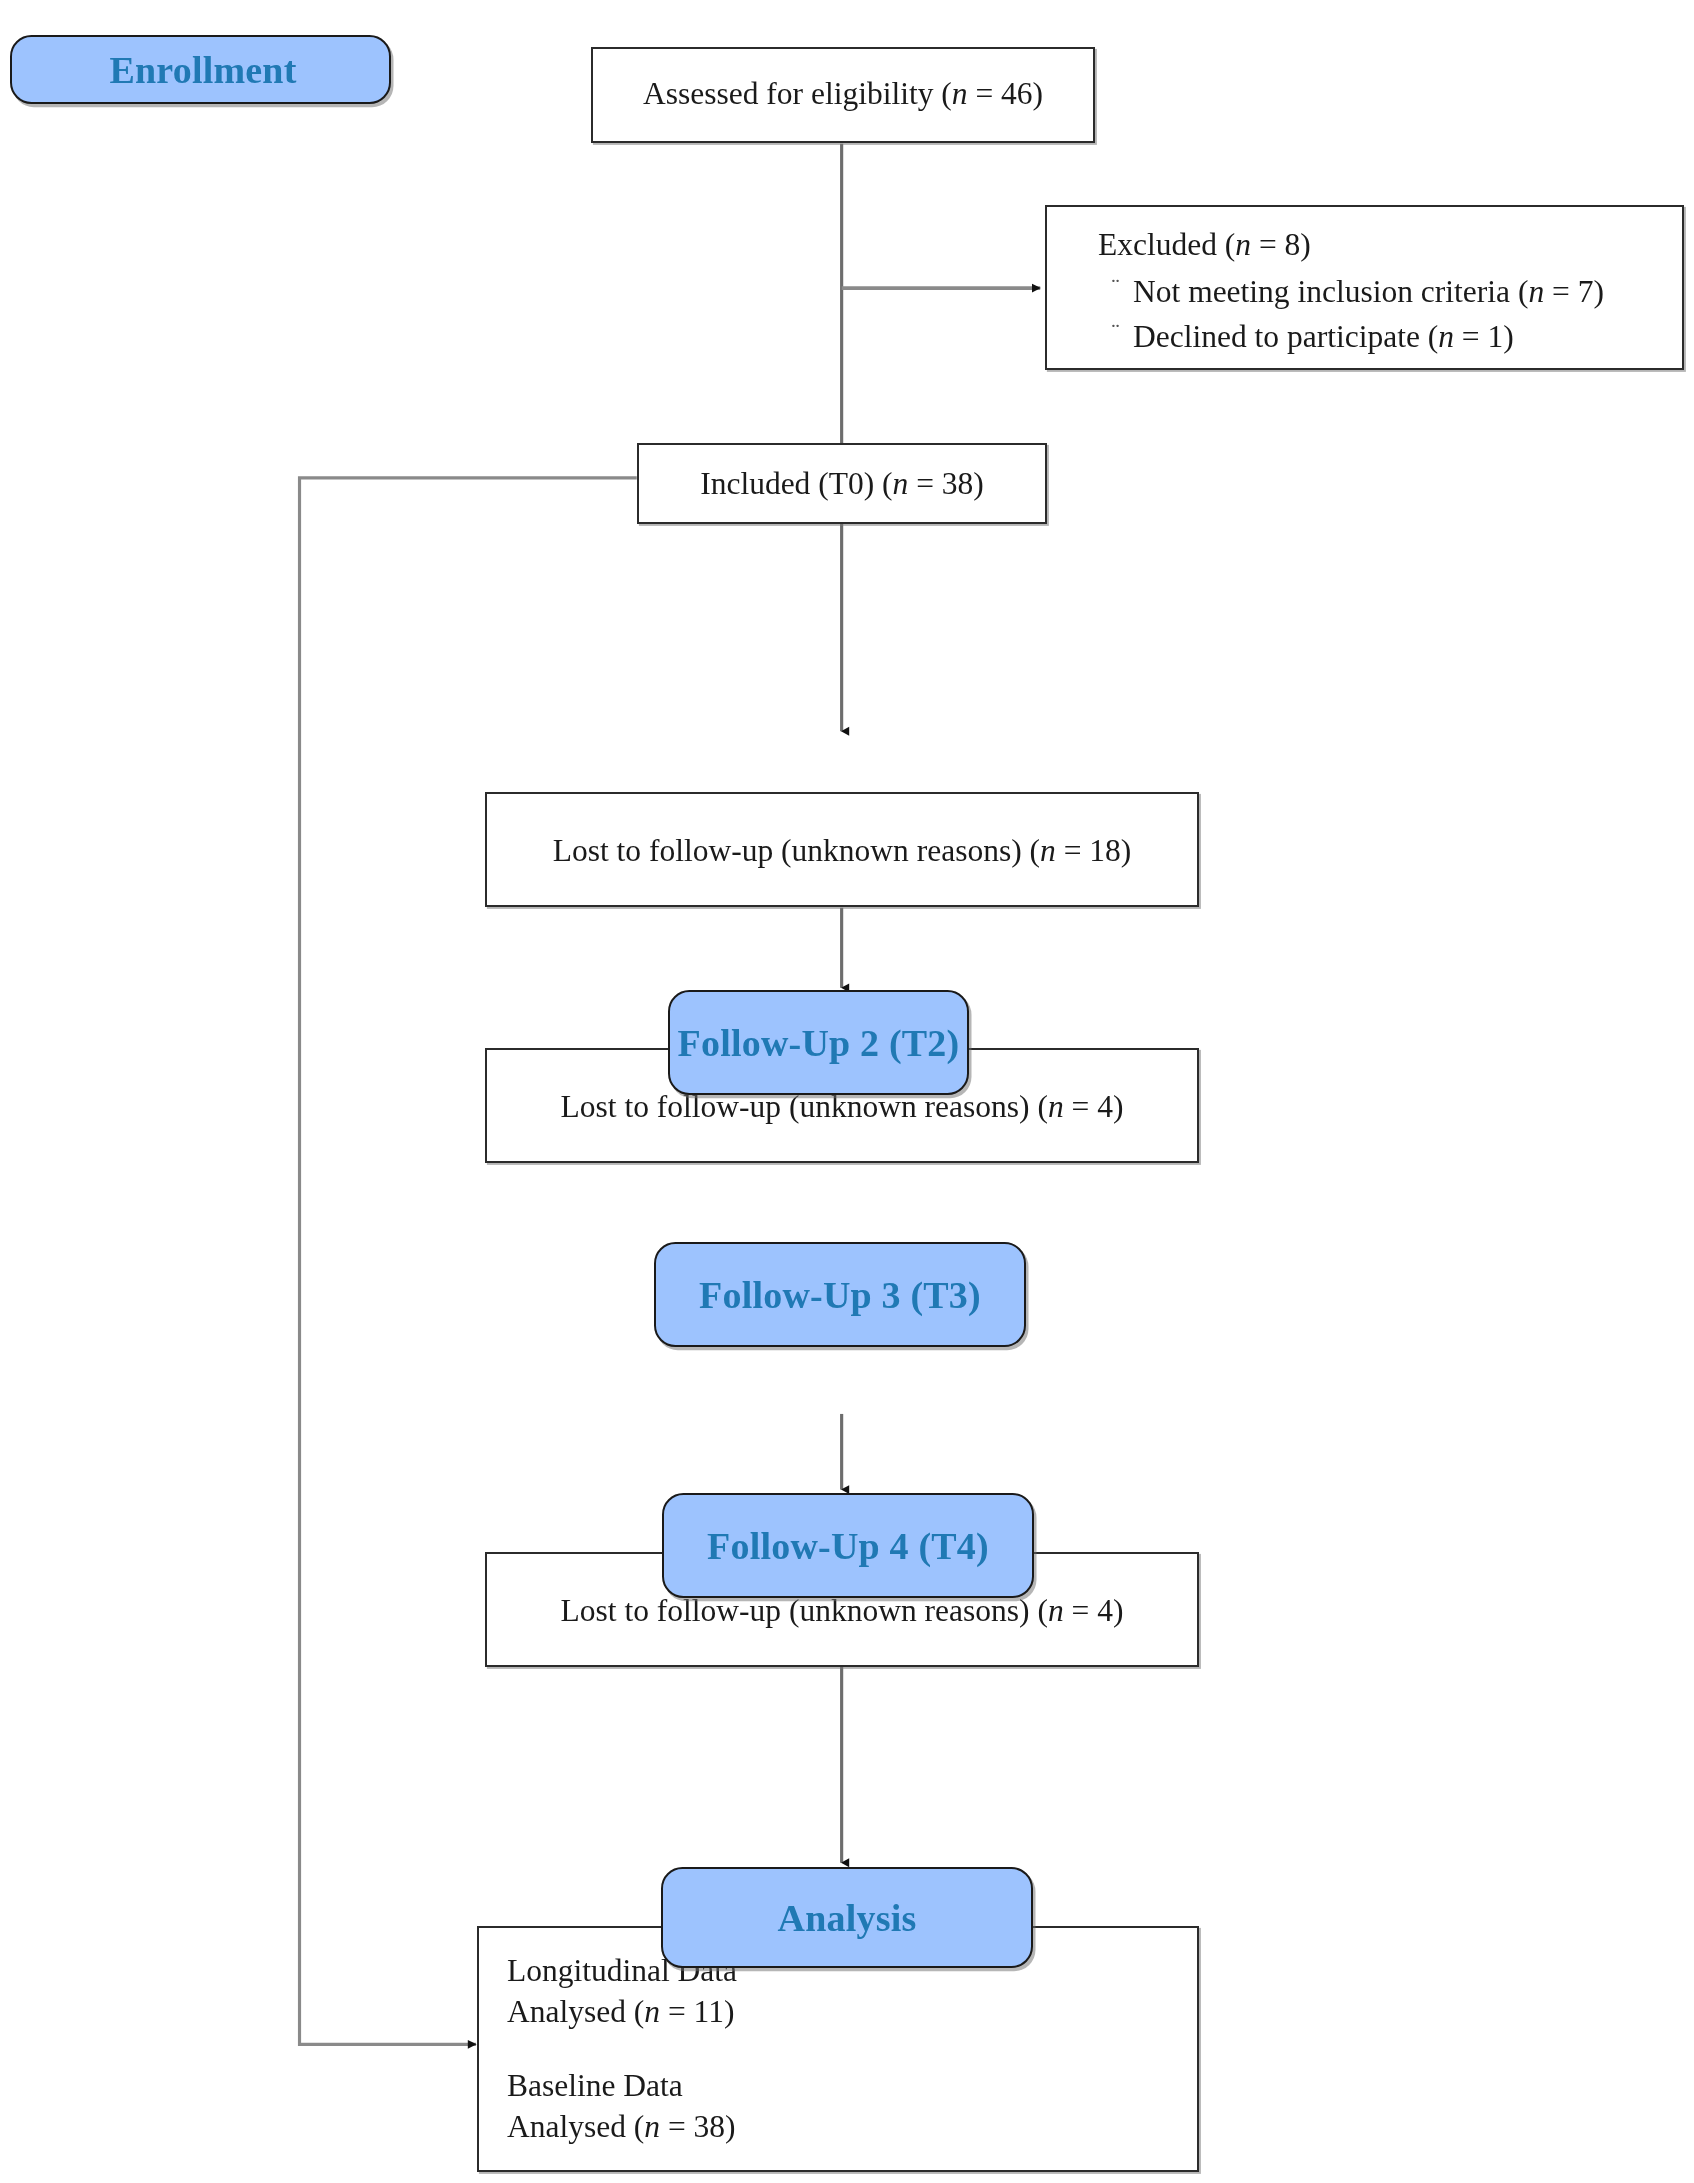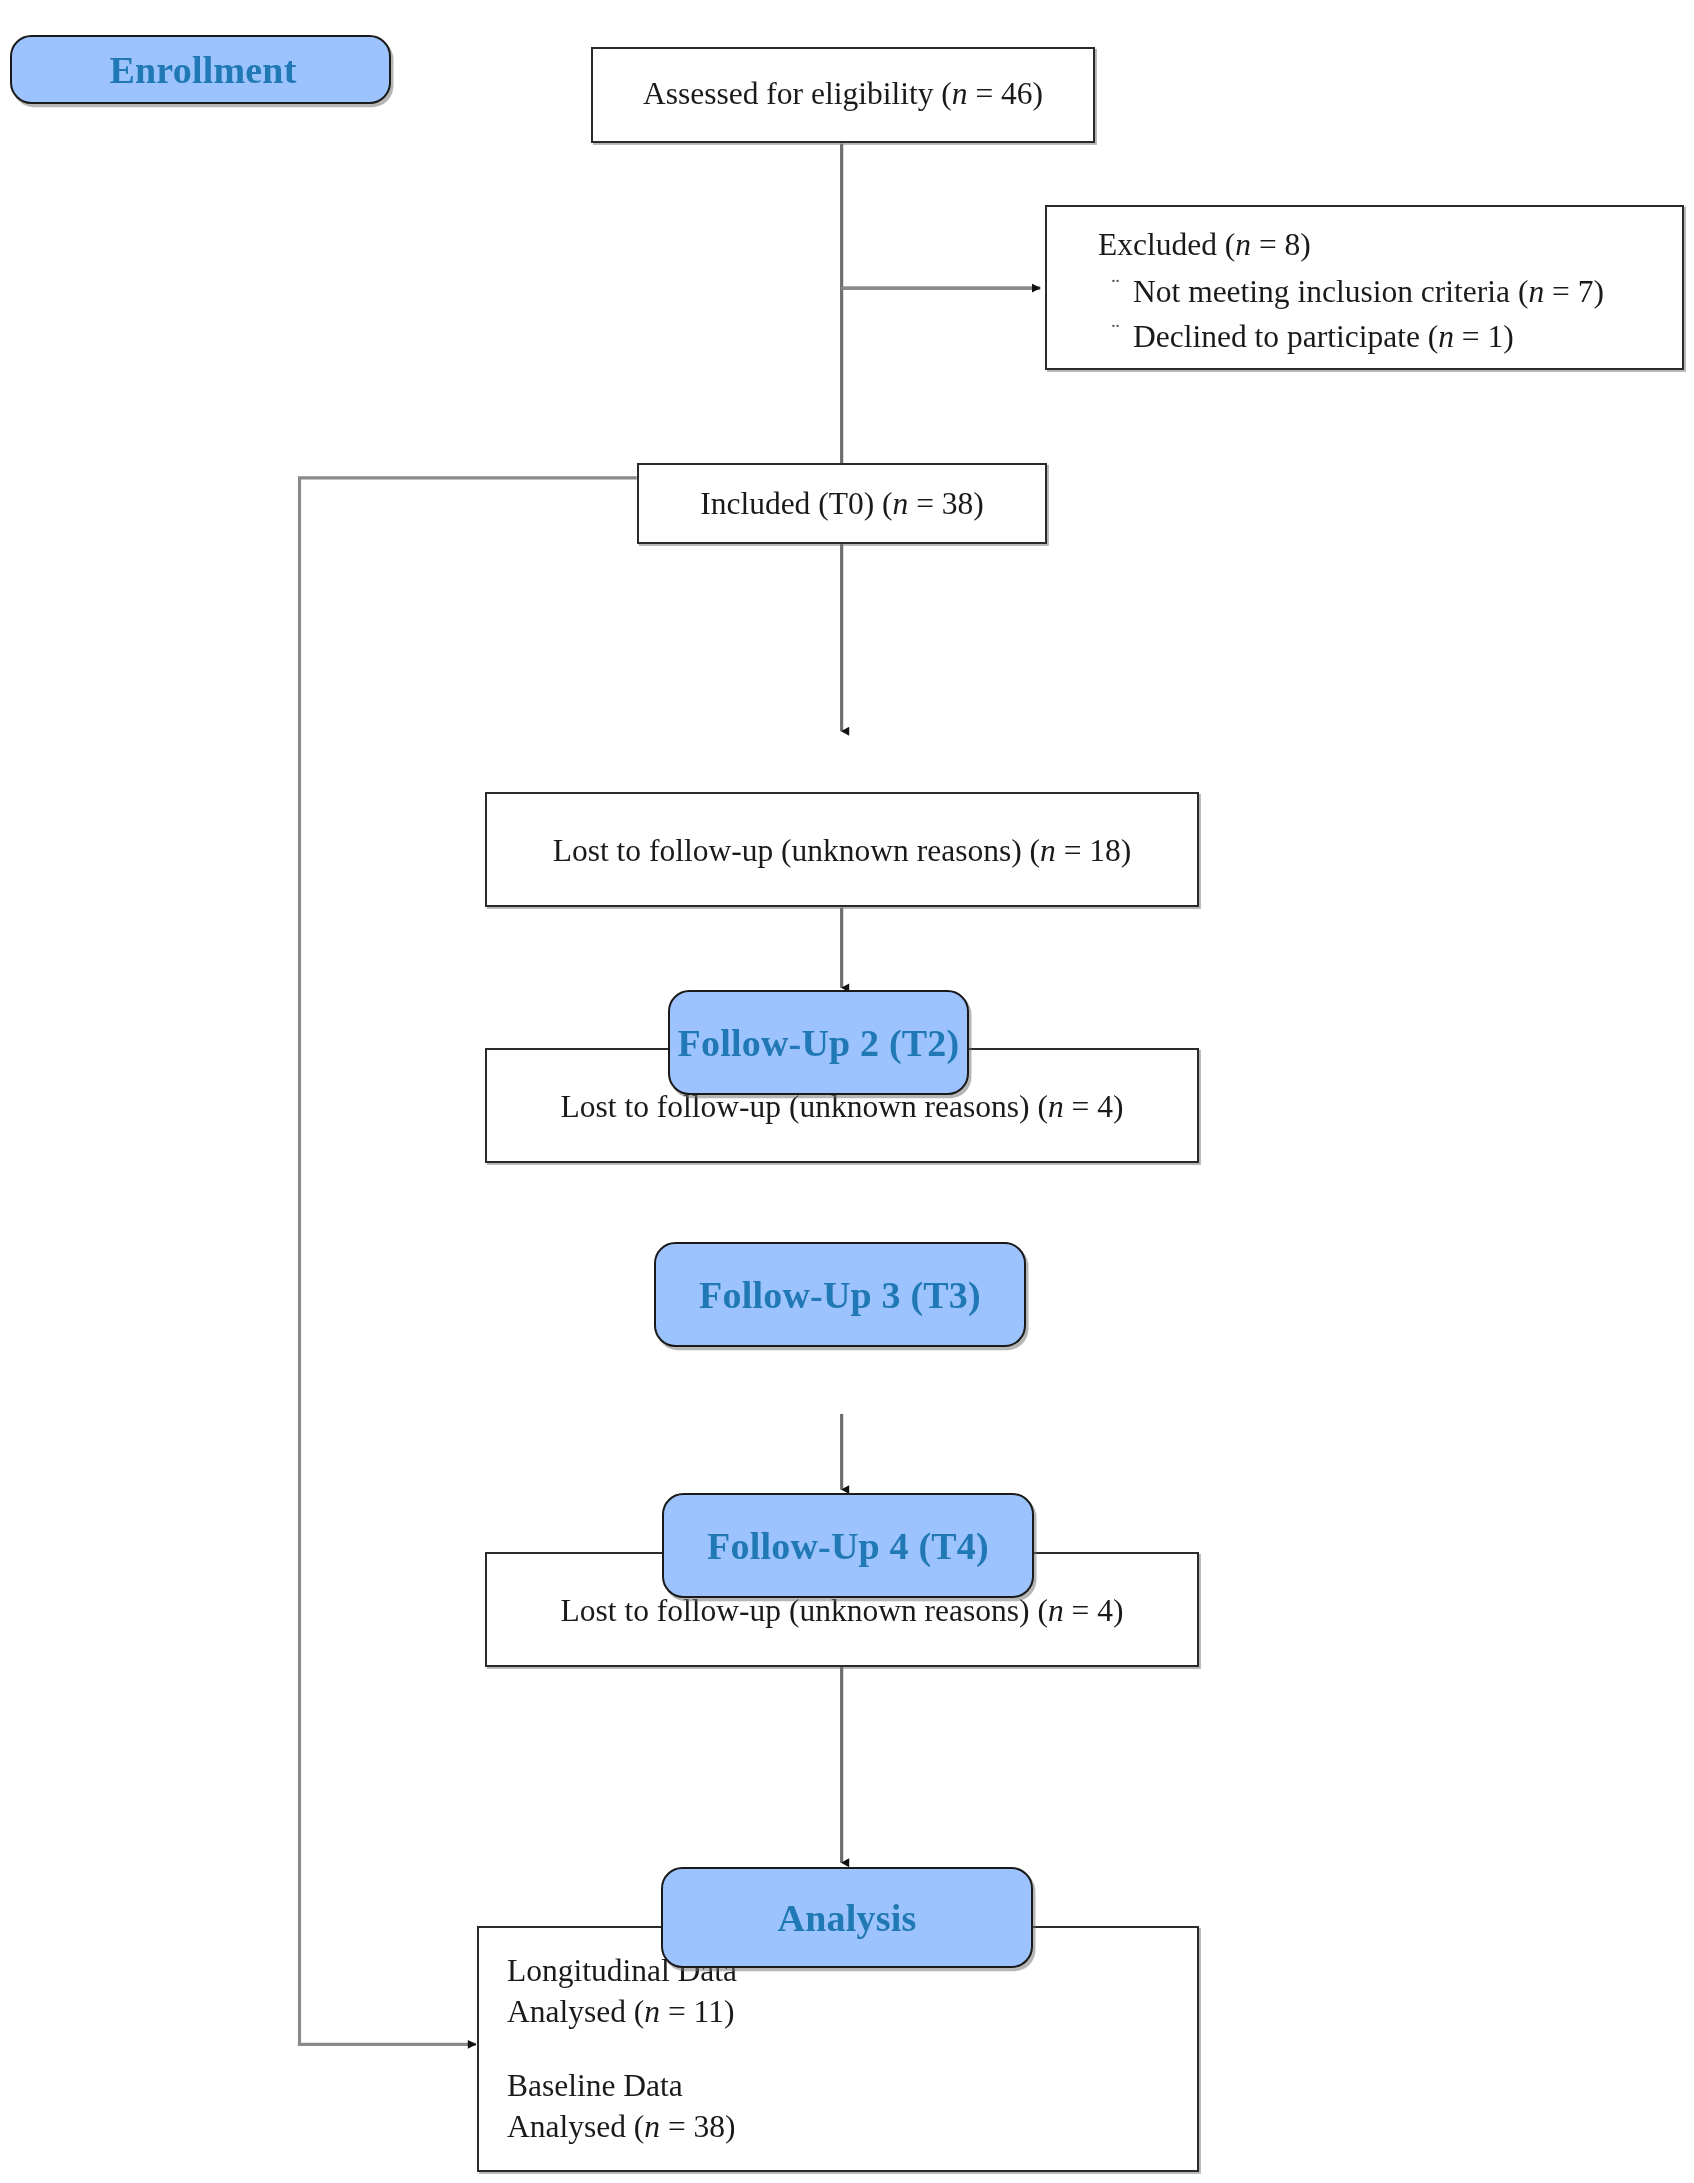--- a/index.html
+++ b/index.html
@@ -132,21 +132,21 @@
         <span class="bullet-mark">¨</span>
         <span class="bullet-text"><span>Not meeting inclusion criteria (</span><span class="ital">n</span><span> = 7)</span></span>
       </div>
       <div class="bullet-row">
         <span class="bullet-mark">¨</span>
         <span class="bullet-text"><span>Declined to participate (</span><span class="ital">n</span><span> = 1)</span></span>
       </div>
     </div>
   </div>
 
-  <div class="plain-box" style="left:637px; top:443px; width:410px; height:81px;margin-top:20px;">
+  <div class="plain-box" style="left:637px; top:443px; width:410px; height:81px;">
     <div class="box-text-center" style="top:19px;">
       <span>Included (T0) (</span><span class="ital">n</span><span> = 38)</span>
     </div>
   </div>
 
   <div class="plain-box" style="left:485px; top:792px; width:714px; height:115px;">
     <div class="box-text-center" style="top:37px;">
       <span>Lost to follow-up (unknown reasons) (</span><span class="ital">n</span><span> = 18)</span>
     </div>
   </div>

